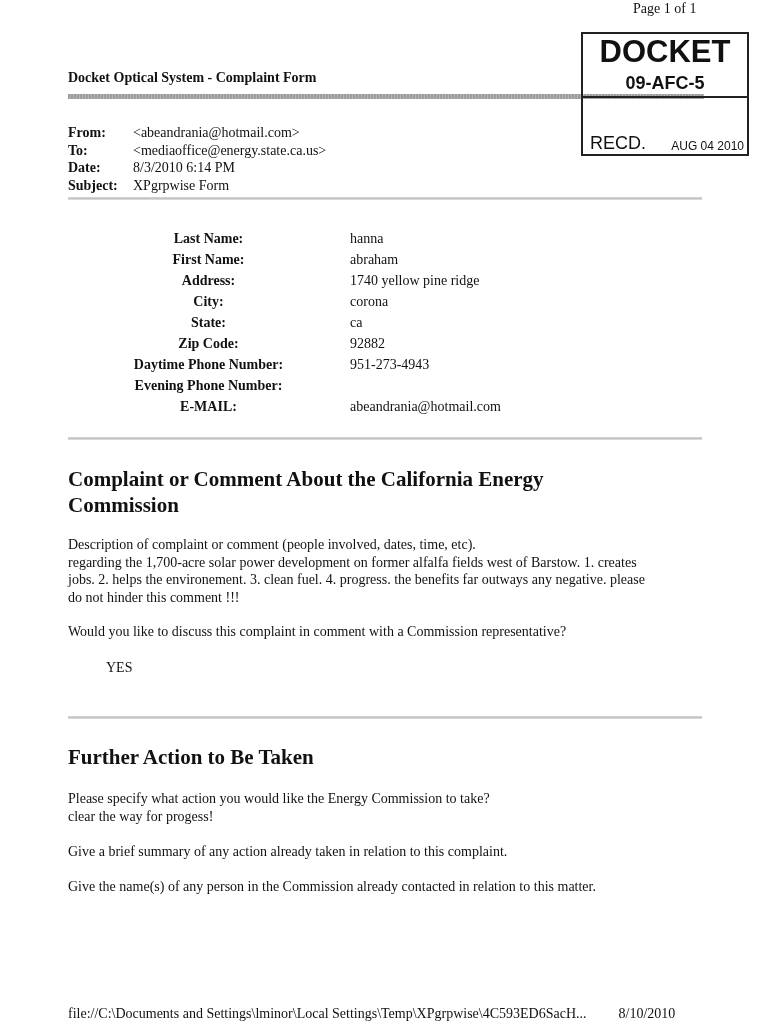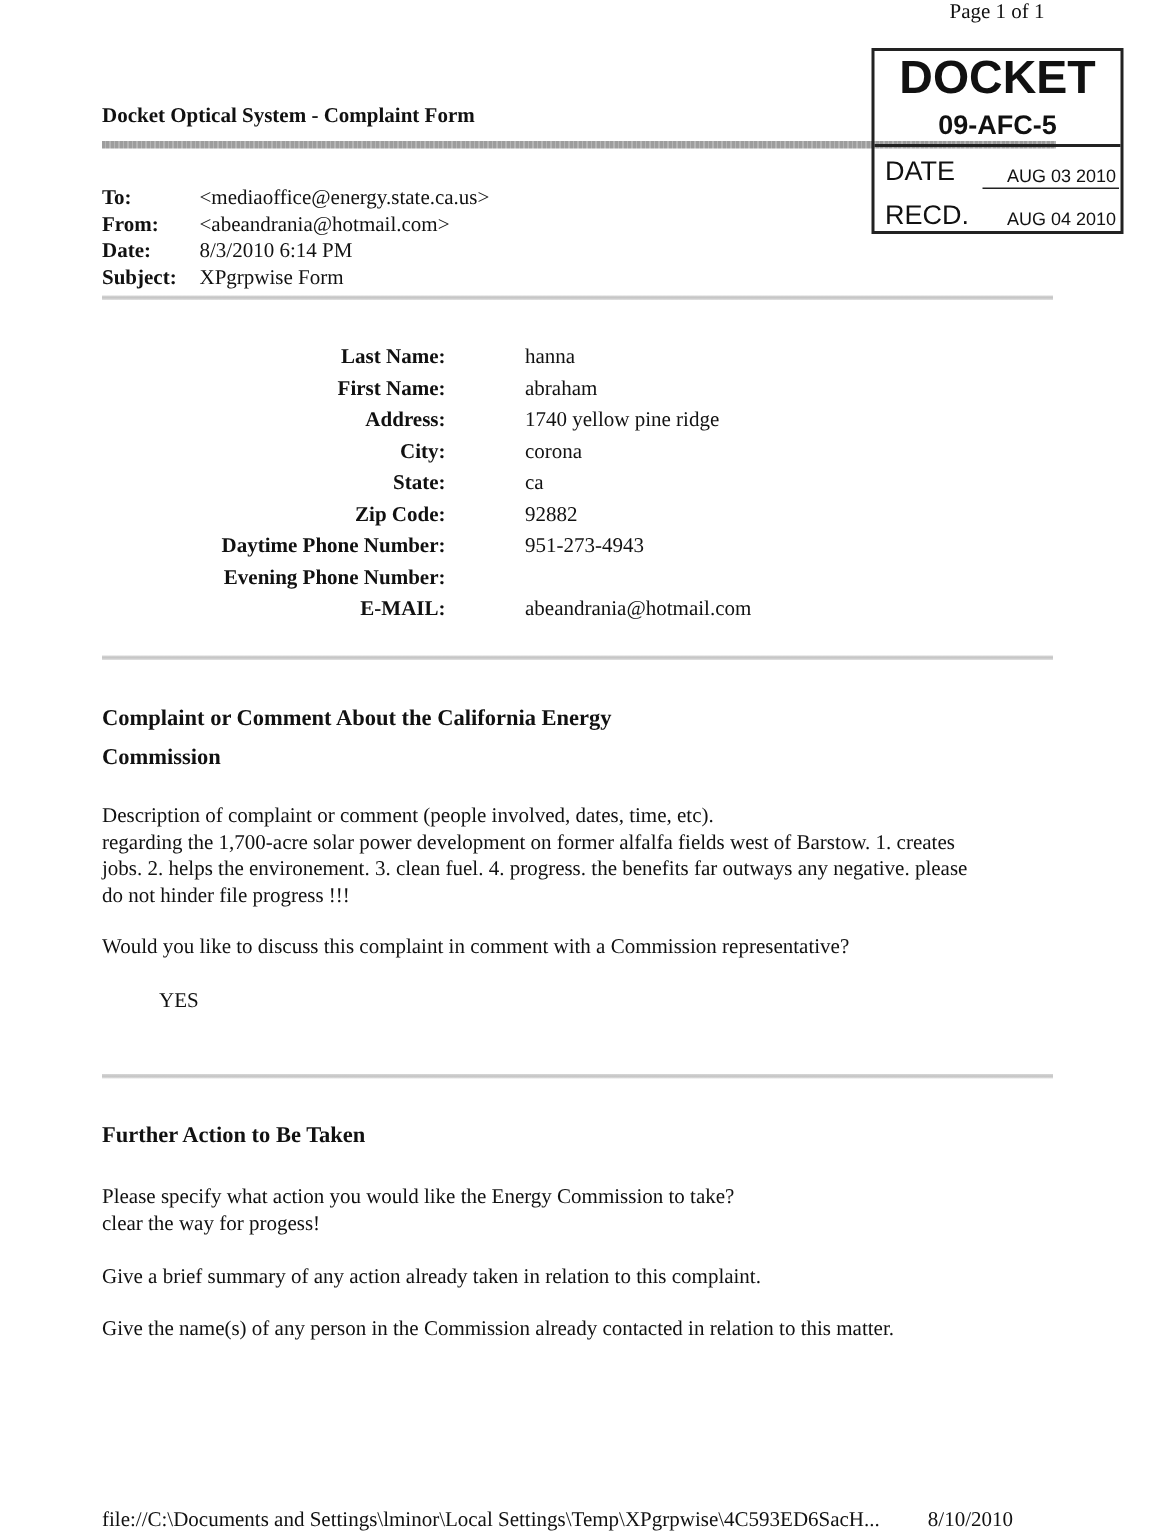--- a/index.html
+++ b/index.html
@@ -86,29 +86,29 @@
     .meta-value { }
 
     .fields-table {
       left: 120px; top: 228px;
       font-size: 14px;
       line-height: 21px;
     }
     .field-row { display: flex; height: 21px; }
     .field-label {
       width: 177px;
-      text-align: right;
+      text-align: center;
       font-weight: bold;
     }
     .field-value {
       margin-left: 53px;
     }
 
     .h2 {
-      font-size: 15px; font-weight: bold;
+      font-size: 21px; font-weight: bold;
       line-height: 26px;
     }
     .para {
       font-size: 14px;
       line-height: 17.5px;
     }
 
     .footer {
       left: 68px; top: 1006px;
       font-size: 14px;
@@ -121,40 +121,36 @@
 
 <div class="abs page-number">Page 1 of 1</div>
 
 <div class="abs rule-thick"></div>
 
 <div class="abs docket-box">
   <div class="docket-top">
     <div class="docket-title">DOCKET</div>
     <div class="docket-number">09-AFC-5</div>
   </div>
-  <div class="docket-row" style="top:68px;">
-    <span class="lbl">DATE</span>
-    <span class="val">AUG 03 2010</span>
-  </div>
   <div class="docket-row" style="top:97px;">
     <span class="lbl">RECD.</span>
     <span class="val">AUG 04 2010</span>
   </div>
 </div>
 
 <div class="abs form-title">Docket Optical System - Complaint Form</div>
 
 <div class="abs meta-table">
   <div class="meta-row">
+    <span class="meta-label">From:</span>
+    <span class="meta-value">&lt;abeandrania@hotmail.com&gt;</span>
+  </div>
+  <div class="meta-row">
     <span class="meta-label">To:</span>
     <span class="meta-value">&lt;mediaoffice@energy.state.ca.us&gt;</span>
-  </div>
-  <div class="meta-row">
-    <span class="meta-label">From:</span>
-    <span class="meta-value">&lt;abeandrania@hotmail.com&gt;</span>
   </div>
   <div class="meta-row">
     <span class="meta-label">Date:</span>
     <span class="meta-value">8/3/2010 6:14 PM</span>
   </div>
   <div class="meta-row">
     <span class="meta-label">Subject:</span>
     <span class="meta-value">XPgrpwise Form</span>
   </div>
 </div>
@@ -204,21 +200,21 @@
 
 <div class="abs h2" style="left:68px; top:466px;">
   <div>Complaint or Comment About the California Energy</div>
   <div>Commission</div>
 </div>
 
 <div class="abs para" style="left:68px; top:536px; width:650px;">
   <div>Description of complaint or comment (people involved, dates, time, etc).</div>
   <div>regarding the 1,700-acre solar power development on former alfalfa fields west of Barstow. 1. creates</div>
   <div>jobs. 2. helps the environement. 3. clean fuel. 4. progress. the benefits far outways any negative. please</div>
-  <div>do not hinder file progress !!!</div>
+  <div>do not hinder this comment !!!</div>
 </div>
 
 <div class="abs para" style="left:68px; top:623px;">Would you like to discuss this complaint in comment with a Commission representative?</div>
 <div class="abs para" style="left:106px; top:659px;">YES</div>
 
 <div class="abs rule-thin" style="left:68px; top:716px; width:634px;"></div>
 
 <div class="abs h2" style="left:68px; top:744px;">Further Action to Be Taken</div>
 
 <div class="abs para" style="left:68px; top:790px;">

